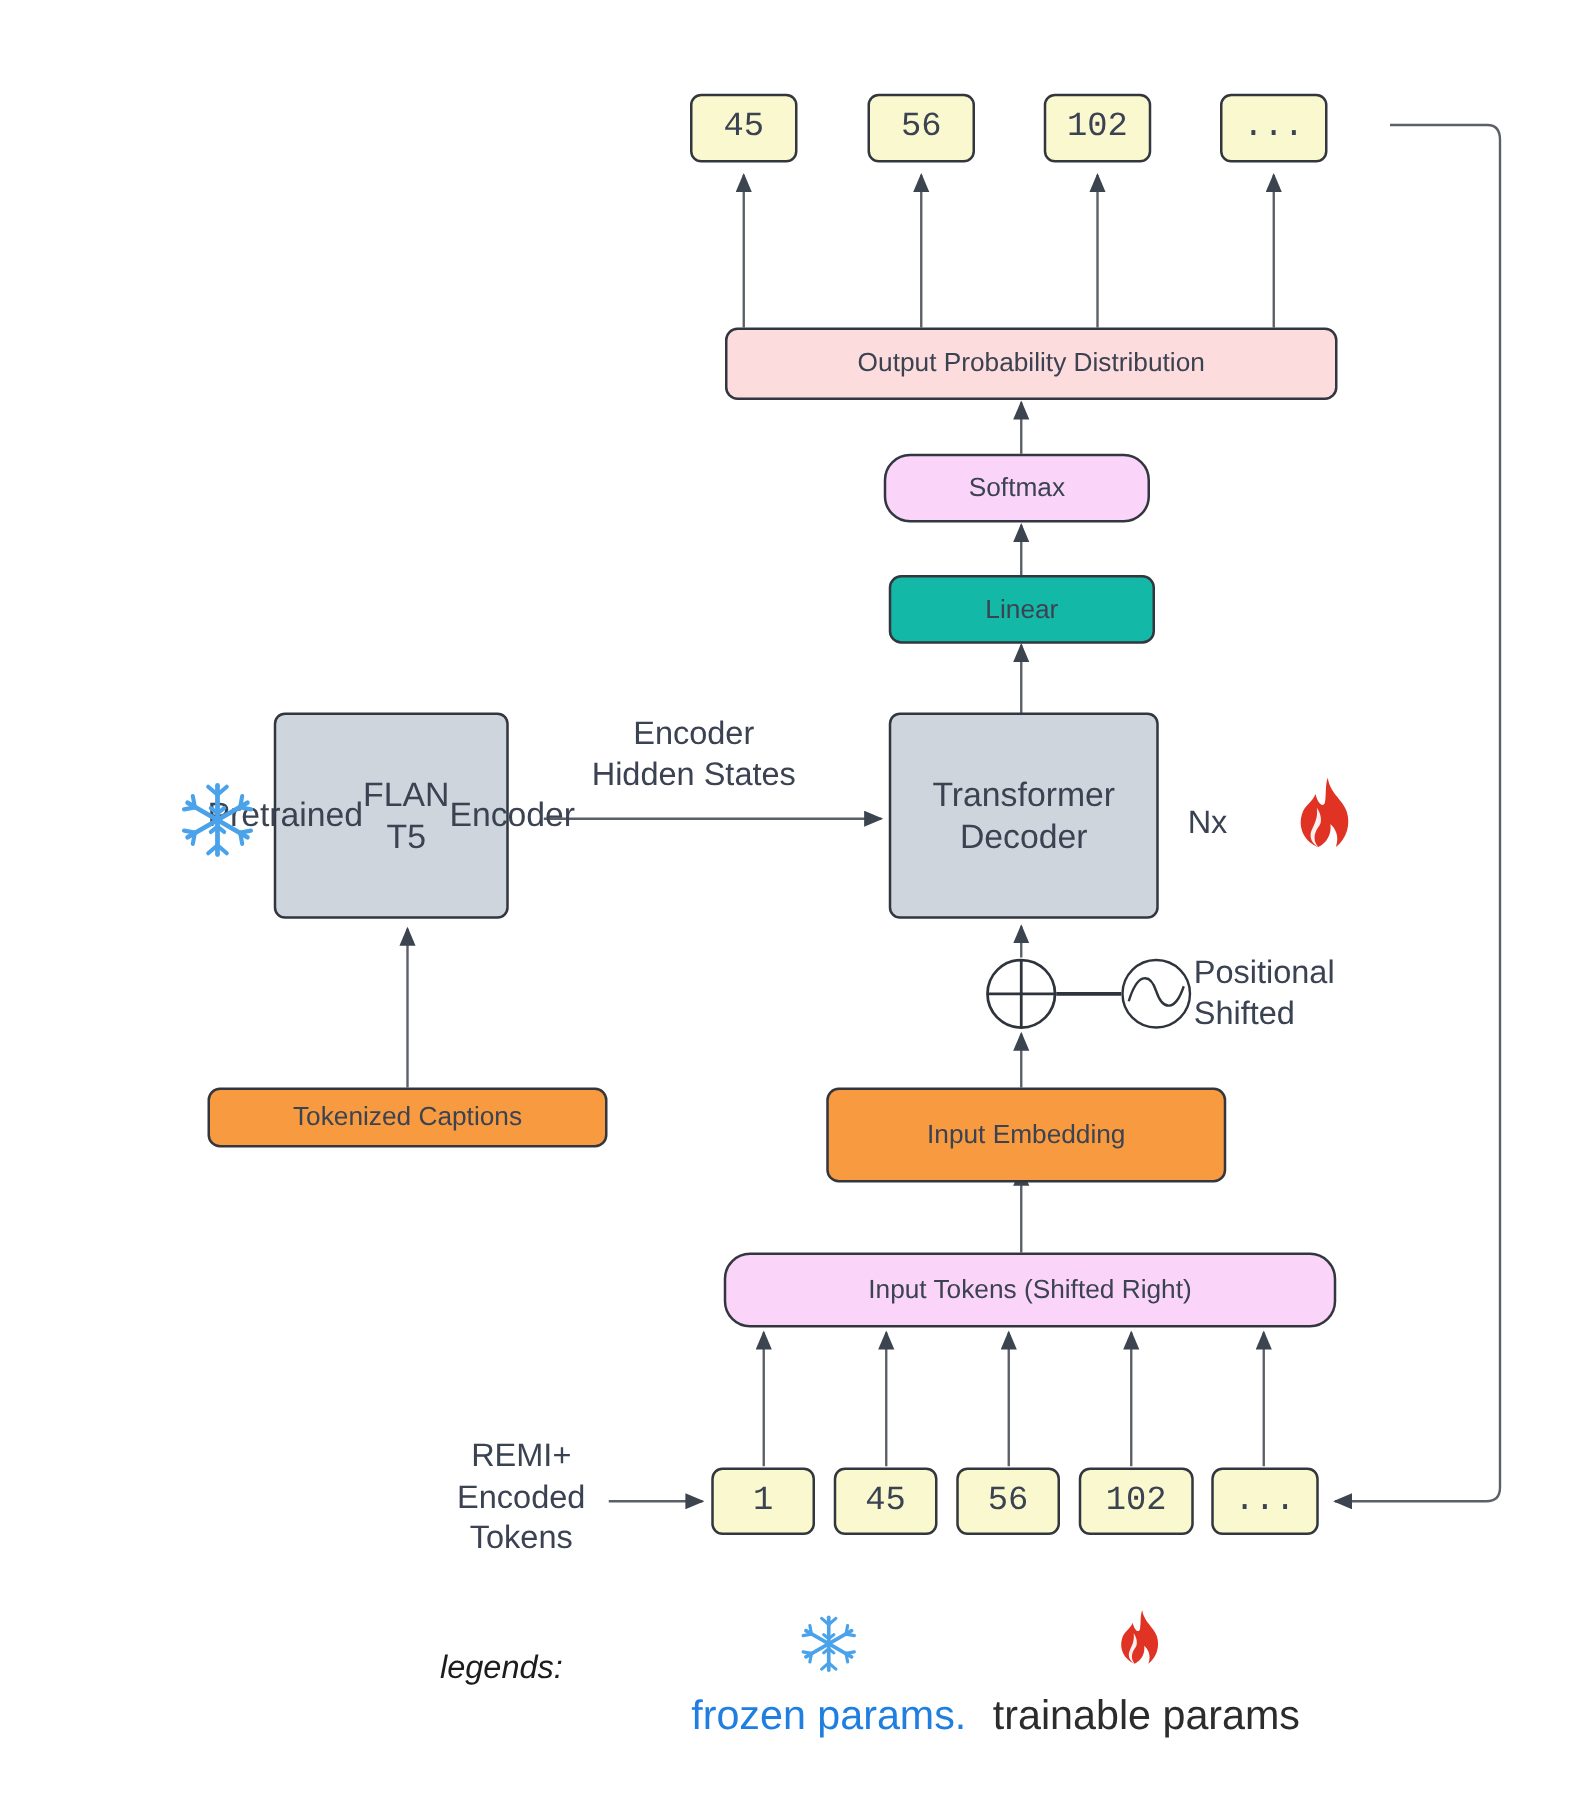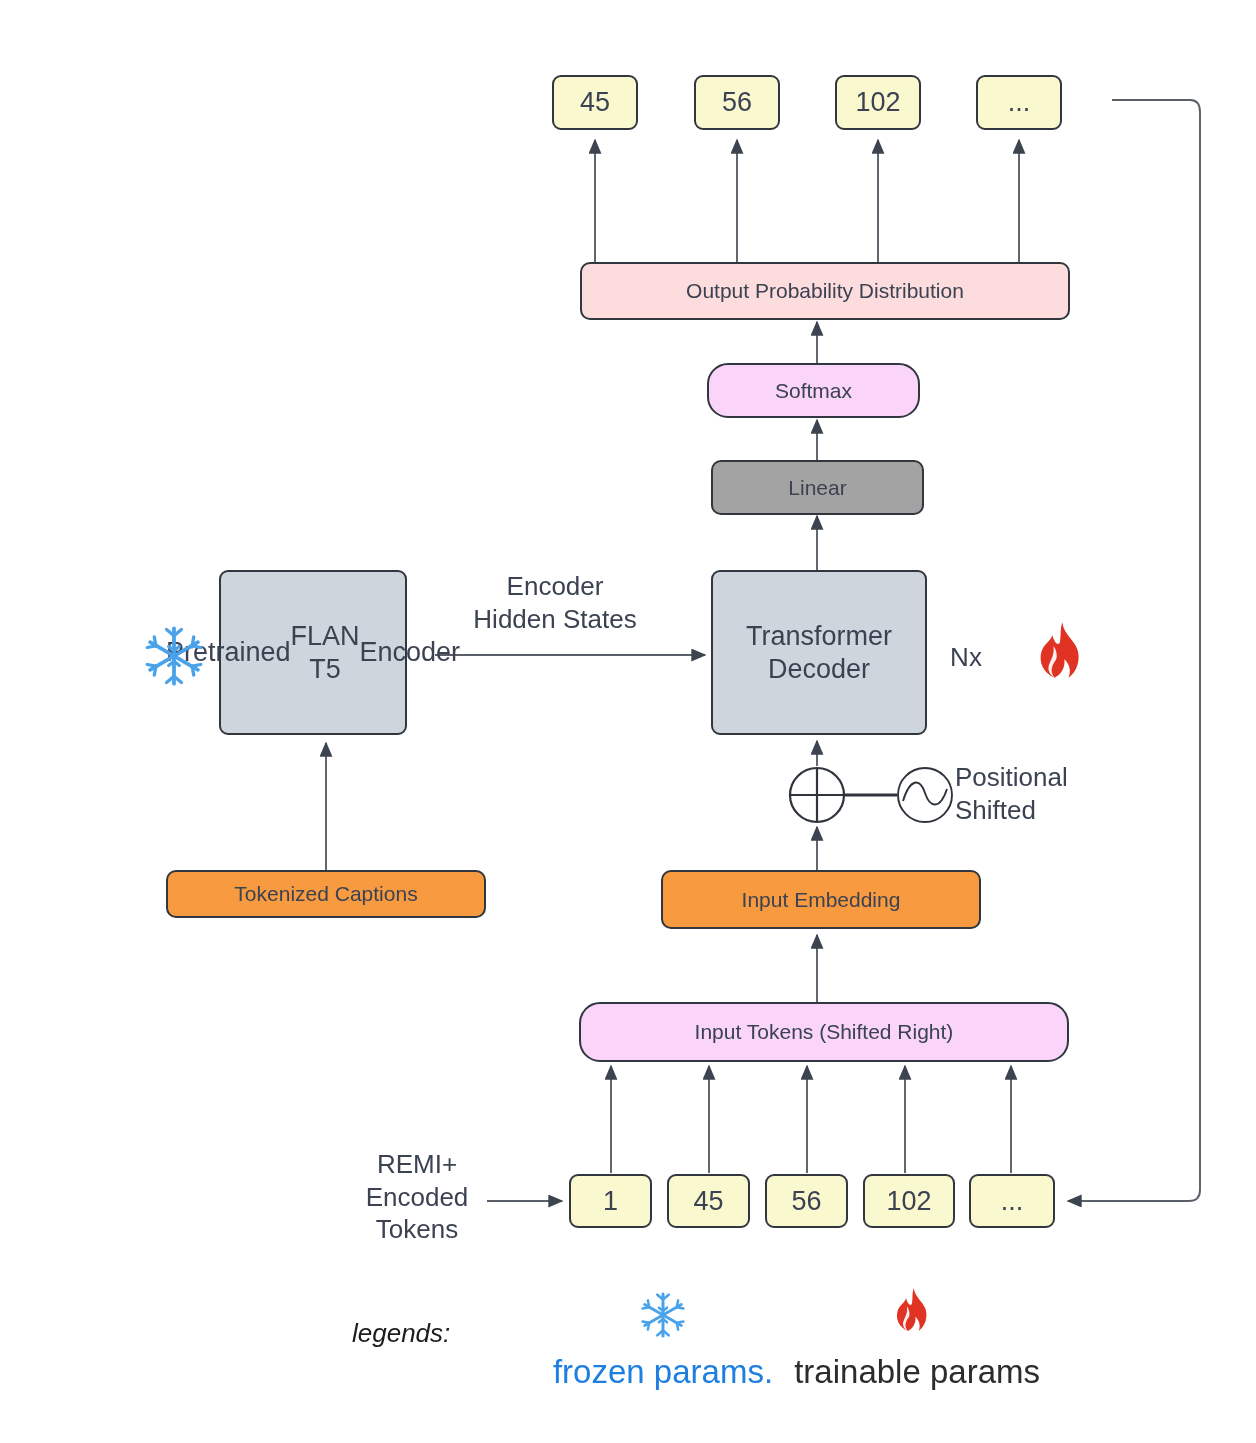--- a/index.html
+++ b/index.html
@@ -37,28 +37,29 @@
     color: #3b4252;
     border: 2.4px solid #31363f;
     border-radius: 9px;
     line-height: 1.22;
     z-index: 3;
   }
   .tok {
     border-radius: 9px;
     background: #faf8ce;
     font-size: 27px;
+    font-family: Liberation Mono, monospace;
   }
   .wide {
     border-radius: 10px;
     font-size: 21px;
   }
   .c-pink   { background: #fcdcdc; }
   .c-magenta{ background: #fbd4fa; border-radius: 21px; }
-  .c-green  { background: #a3a3a3; }
+  .c-green  { background: #14b8a6; }
   .c-gray   { background: #ced5dc; }
   .c-orange { background: #f89a3f; }
   .label {
     position: absolute;
     color: #3b4252;
     font-size: 26px;
     line-height: 1.25;
     text-align: center;
     z-index: 3;
   }
@@ -172,21 +173,21 @@
   </div>
 
   <div class="node c-gray" style="left:711px; top:570px; width:216px; height:165px; font-size:27px; flex-direction:column;">
     <span>Transformer</span>
     <span>Decoder</span>
   </div>
 
   <div class="node wide c-orange" style="left:166px; top:870px; width:320px; height:48px;">
     <span>Tokenized Captions</span>
   </div>
-  <div class="node wide c-orange" style="left:661px; top:870px; width:320px; height:59px;">
+  <div class="node wide c-orange" style="left:661px; top:870px; width:320px; height:76px;">
     <span>Input Embedding</span>
   </div>
 
   <div class="node wide c-magenta" style="left:579px; top:1002px; width:490px; height:60px;">
     <span>Input Tokens (Shifted Right)</span>
   </div>
 
   <div class="node tok" style="left:569px; top:1174px; width:83px; height:54px;">
     <span>1</span>
   </div>

